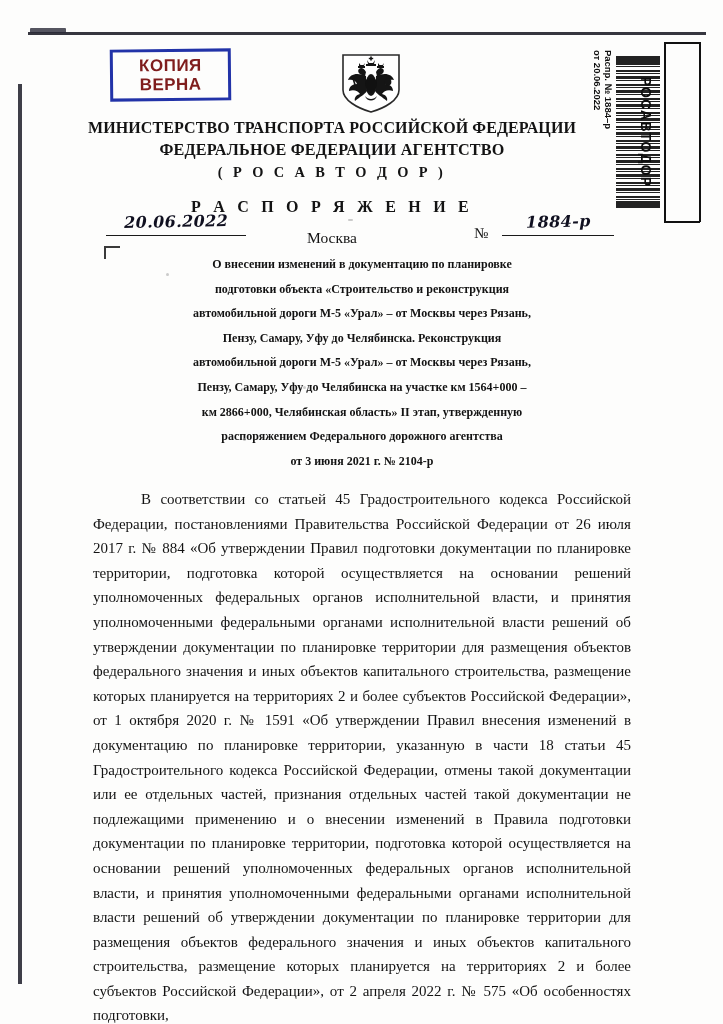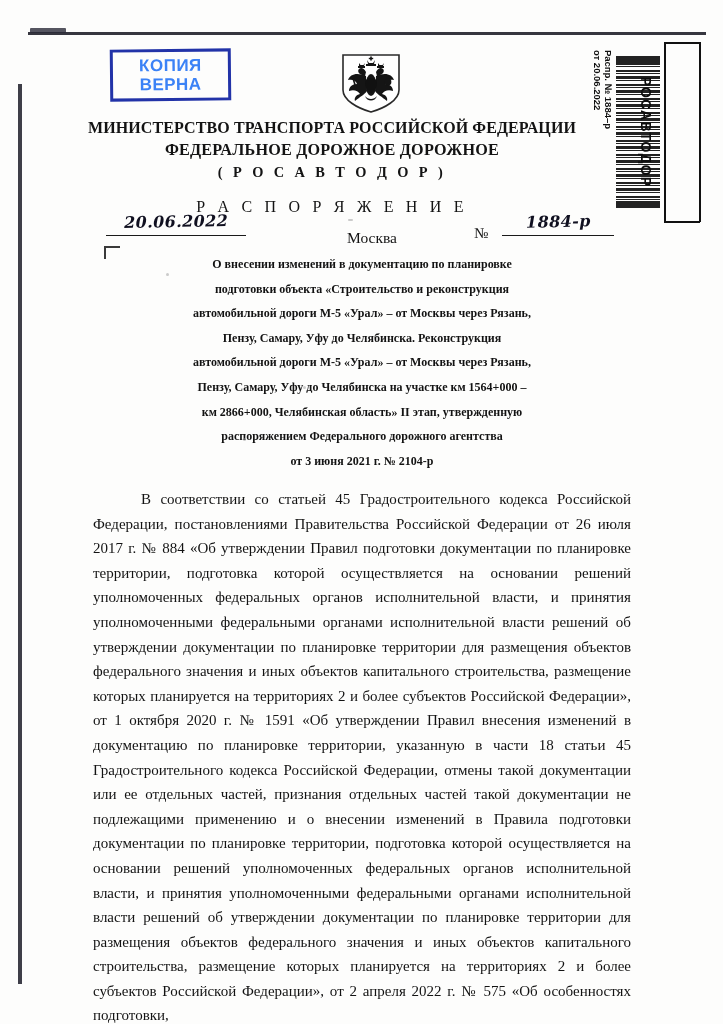--- a/index.html
+++ b/index.html
@@ -60,21 +60,21 @@
     align-items: center;
     justify-content: center;
     transform: rotate(-0.6deg);
   }
   .stamp span {
     font-family: "Liberation Sans", sans-serif;
     font-weight: 700;
     font-size: 17px;
     line-height: 19px;
     letter-spacing: .5px;
-    color: #3b82f6;
+    color: #7f1d1d;
   }
 
   
   .emblem {
     position: absolute;
     left: 339px;
     top: 52px;
     width: 64px;
     height: 62px;
   }
@@ -202,21 +202,21 @@
     margin-top: 1px;
   }
   .header .h-short {
     font-weight: 700;
     font-size: 14.4px;
     line-height: 21px;
     letter-spacing: 3.4px;
     margin-top: 1px;
   }
   .header .h-type {
-    font-weight: 400;
+    font-weight: 700;
     font-size: 16px;
     line-height: 22px;
     letter-spacing: 4.2px;
     margin-top: 13px;
   }
 
   
   .meta-row {
     position: absolute;
     left: 62px;
@@ -241,21 +241,21 @@
     width: 140px;
     text-align: center;
     border-bottom: 1.4px solid #1a1a1a;
     padding-bottom: 4px;
   }
   .meta-city {
     position: absolute;
     left: 205px;
     top: 17px;
     width: 130px;
-    text-align: right;
+    text-align: center;
     font-size: 15.5px;
   }
   .meta-no-label {
     position: absolute;
     left: 412px;
     top: 13px;
     font-size: 15px;
   }
   .meta-no-value {
     position: absolute;
@@ -378,21 +378,21 @@
     <div class="barcode-bars"></div>
     <div class="barcode-frame"></div>
     <div class="barcode-frame2"></div>
     <div class="barcode-frame-top"></div>
     <div class="barcode-frame-bot"></div>
     <div class="barcode-vtext">РОСАВТОДОР</div>
   </div>
 
   <div class="header">
     <div class="h-min">МИНИСТЕРСТВО ТРАНСПОРТА РОССИЙСКОЙ ФЕДЕРАЦИИ</div>
-    <div class="h-agency">ФЕДЕРАЛЬНОЕ ДОРОЖНОЕ ДОРОЖНОЕ</div>
+    <div class="h-agency">ФЕДЕРАЛЬНОЕ ФЕДЕРАЦИИ АГЕНТСТВО</div>
     <div class="h-short">( Р О С А В Т О Д О Р )</div>
     <div class="h-type">Р А С П О Р Я Ж Е Н И Е</div>
   </div>
 
   <div class="meta-row">
     <div class="meta-date">
       <span class="hand">20.06.2022</span>
     </div>
     <div class="meta-city">Москва</div>
     <div class="meta-no-label">№</div>

